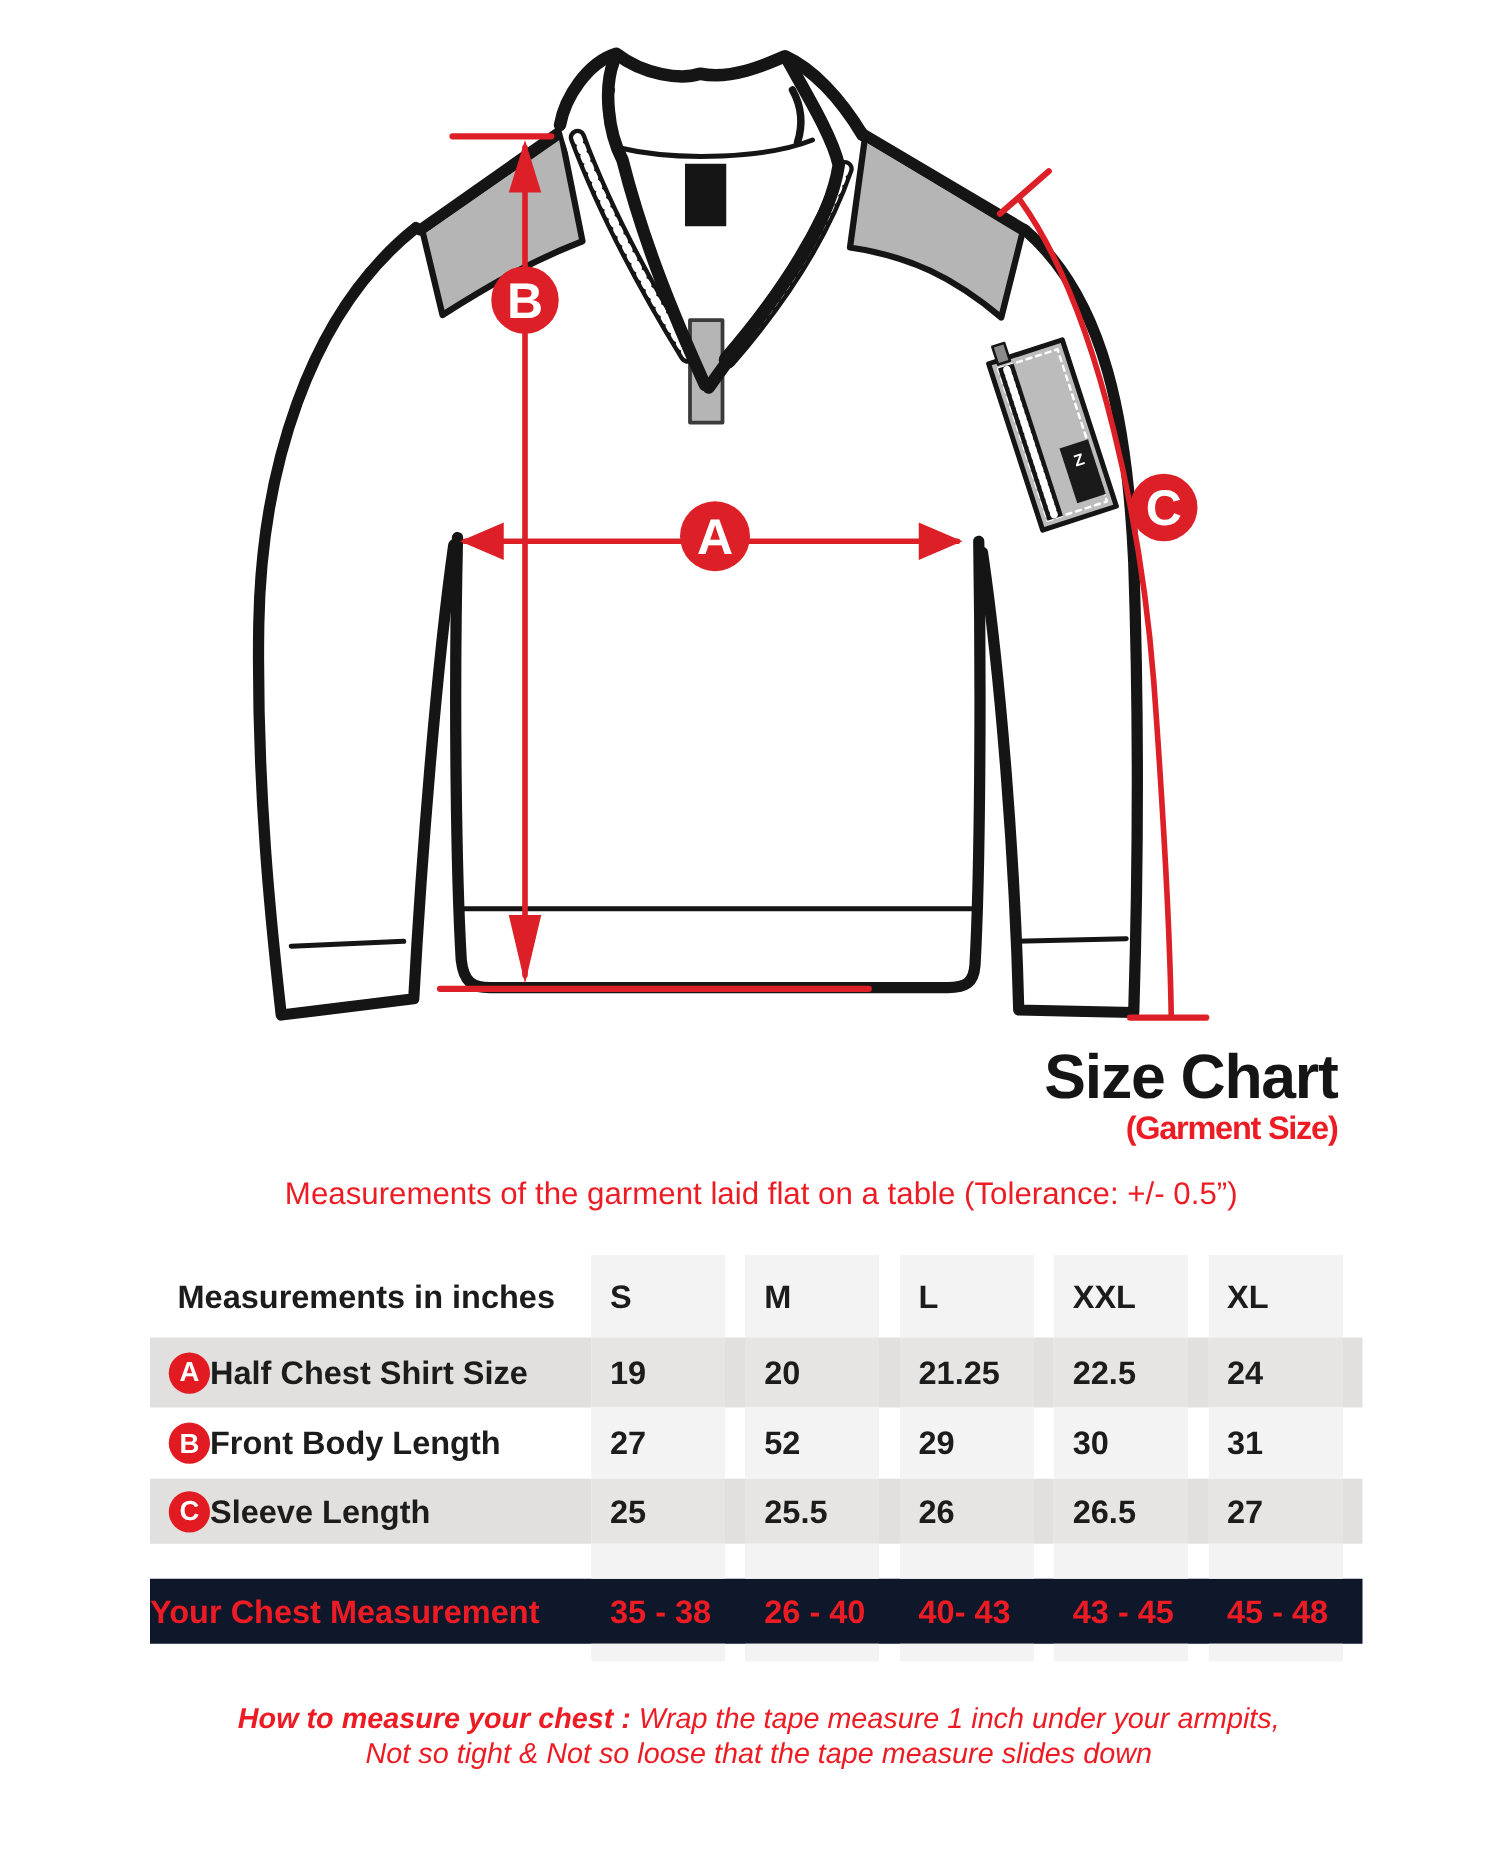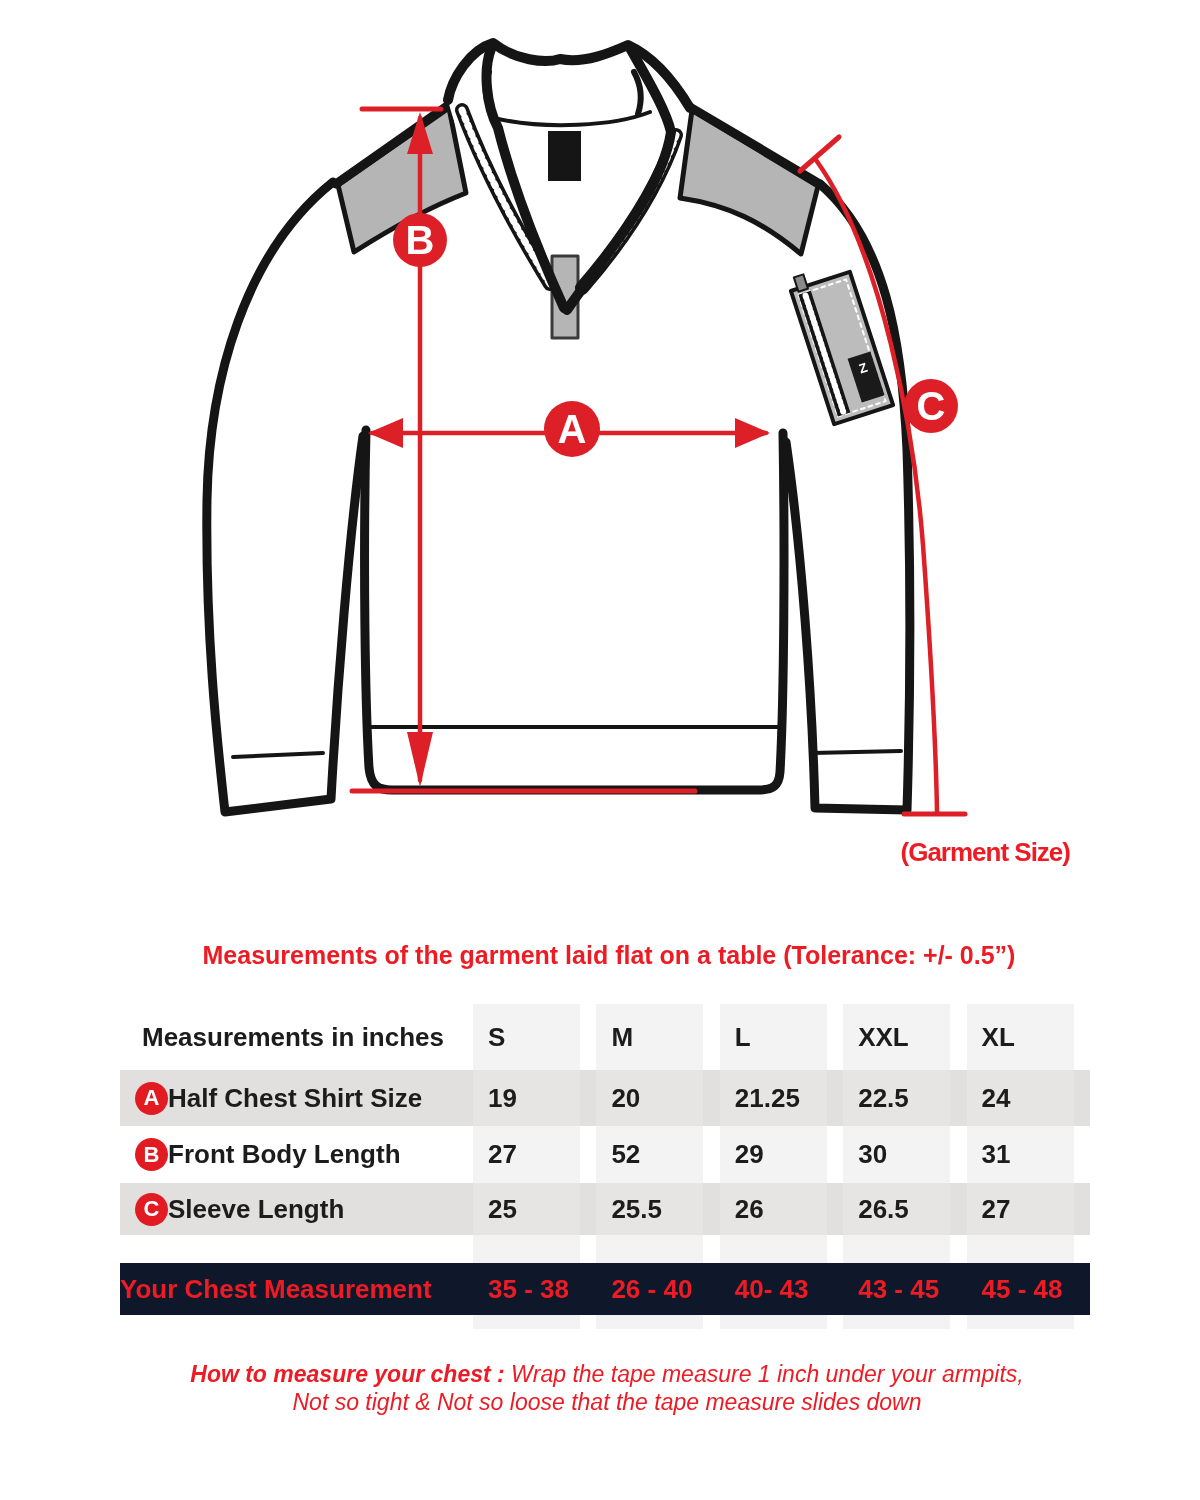--- a/index.html
+++ b/index.html
@@ -6,21 +6,21 @@
   .page{position:relative;width:1200px;height:1500px;background:#fff;overflow:hidden;
         font-family:"Liberation Sans",sans-serif;}
   .garment-svg{position:absolute;left:0;top:0;width:1200px;height:845px;}
   .garment-svg text{font-family:"Liberation Sans",sans-serif;}
 
   .title-block{position:absolute;top:836px;right:130px;text-align:right;}
   .title-main{font-size:50px;font-weight:bold;color:#151515;line-height:1.0;letter-spacing:-1px;}
   .title-sub{font-size:26px;font-weight:bold;color:#ed1c24;line-height:1.1;margin-top:2px;letter-spacing:-1px;}
 
   .tolerance-note{position:absolute;top:941px;left:0;width:1200px;padding-left:18px;box-sizing:border-box;
-        text-align:center;font-size:25px;font-weight:bold;color:#ed1c24;}
+        text-align:center;font-size:25px;font-weight:normal;color:#ed1c24;}
 
   .size-table{position:absolute;left:120px;top:1004px;width:970px;}
   .trow{display:grid;grid-template-columns:353px repeat(5,123.4px);}
   .t-head{height:66px;}
   .row-a{height:56px;}
   .row-b{height:57px;}
   .row-c{height:52px;}
   .t-gap{height:28px;}
   .t-yellow{height:52px;background:#0f172a;}
   .t-tail{height:14px;}
@@ -120,20 +120,21 @@
         <line x1="839" y1="137" x2="800" y2="171" stroke-width="5"></line>
         <path fill="none" stroke-width="4.5" d="M816,160 C882,252 914,430 923,545 C931,655 936,752 937,812"></path>
         <line x1="904" y1="814" x2="965" y2="814" stroke-width="5"></line>
         <circle cx="931" cy="406" r="27" stroke="none"></circle>
         <text x="931" y="420" fill="#ffffff" stroke="none" font-size="40" font-weight="bold" text-anchor="middle">C</text>
       </g>
     </g>
   </svg>
 
   <div class="title-block">
+    <div class="title-main">Size Chart</div>
     <div class="title-sub">(Garment Size)</div>
   </div>
 
   <div class="tolerance-note">Measurements of the garment laid flat  on a table  (Tolerance: +/- 0.5”)</div>
 
   <div class="size-table">
 
     <div class="trow t-head">
       <div class="cell head-label">Measurements in inches</div>
       <div class="cell val band-white">S</div>

